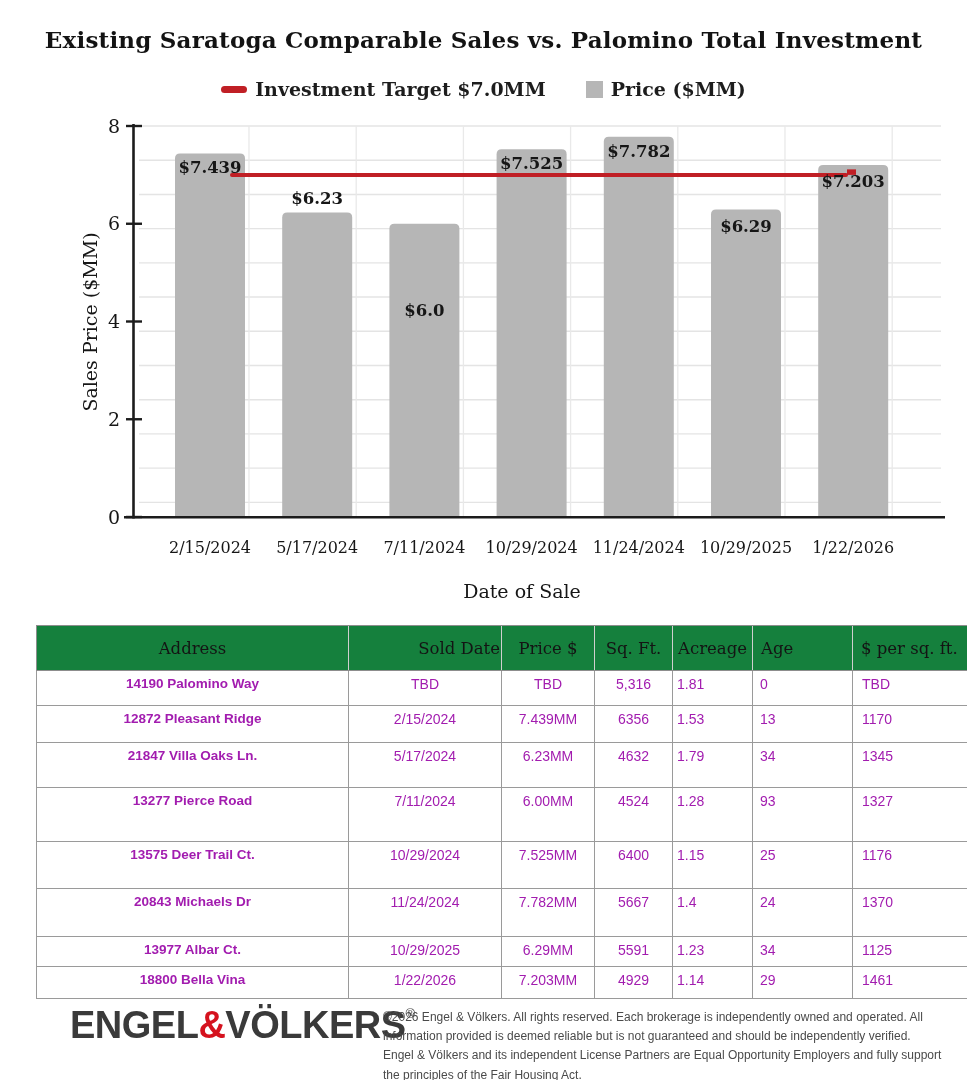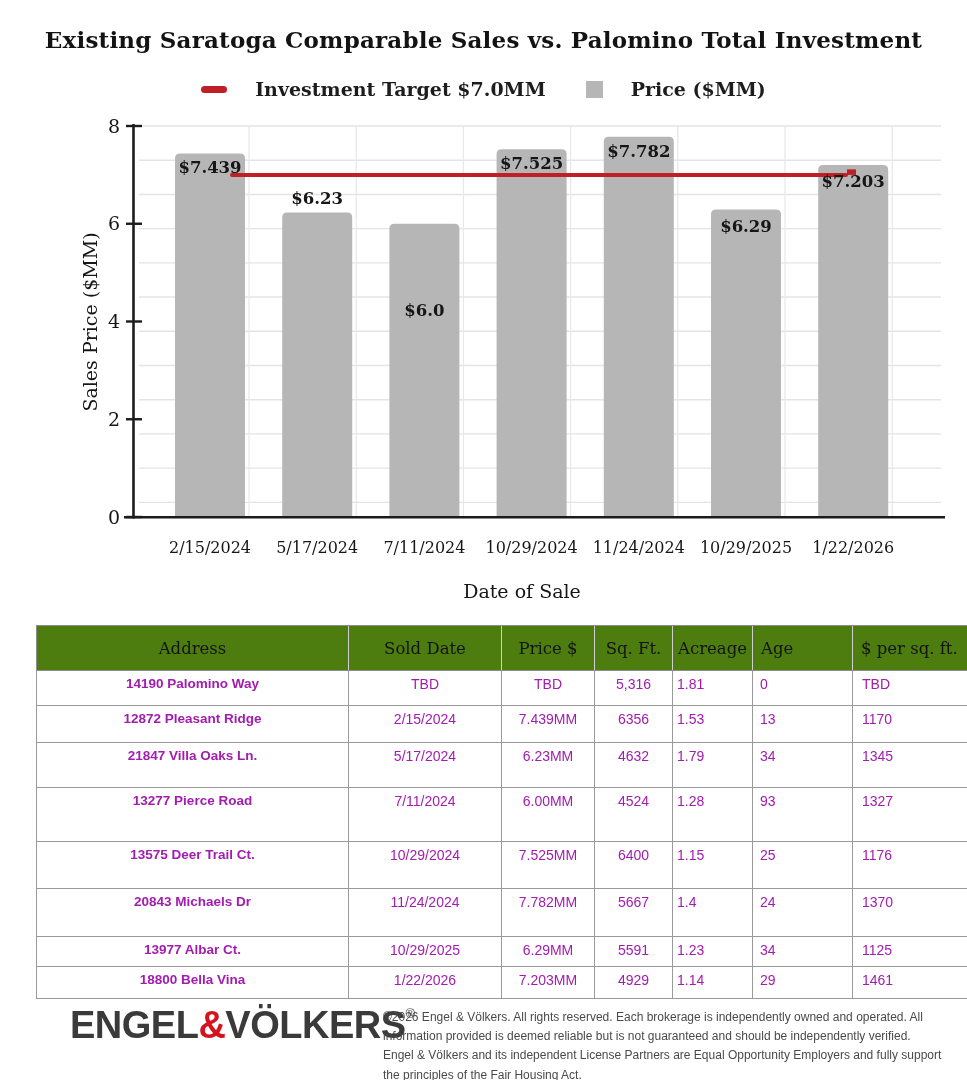--- a/index.html
+++ b/index.html
@@ -13,39 +13,39 @@
     position:absolute;top:26px;left:0;width:100%;margin:0;text-align:center;
     font-family:"DejaVu Serif","Liberation Serif",serif;
     font-size:23px;font-weight:600;color:#131313;letter-spacing:.2px;
   }
 
   
   .legend{
     position:absolute;top:78px;left:0;width:100%;
     display:flex;justify-content:center;align-items:center;gap:40px;
   }
-  .legend-item{display:flex;align-items:center;gap:28px;}
+  .legend-item{display:flex;align-items:center;gap:8px;}
   .legend-label{
     font-family:"DejaVu Serif","Liberation Serif",serif;
     font-weight:700;font-size:19px;color:#1d1d1d;
   }
   .swatch-dash{width:26px;height:7px;border-radius:3.5px;background:#c01f25;display:inline-block;}
   .swatch-square{width:17px;height:17px;background:#b6b6b6;display:inline-block;}
 
   
   #chart{position:absolute;top:108px;left:0;}
 
   
   table.comps{
     position:absolute;top:625px;left:36px;width:904px;
     border-collapse:collapse;table-layout:fixed;
     border:1px solid #8d8d8d;
   }
   table.comps th{
-    background:#4d7c0f;height:42px;
+    background:#15803d;height:42px;
     font-family:"DejaVu Serif","Liberation Serif",serif;
     font-weight:400;font-size:16.5px;color:#141414;
     border-top:1px solid #8d8d8d;border-bottom:1px solid #8d8d8d;
     border-left:1px solid #cfcfcf;
   }
   table.comps th:first-child{border-left:1px solid #8d8d8d;}
   table.comps td{
     border:1px solid #9a9a9a;vertical-align:top;
     font-size:14px;color:#a21caf;padding-top:5px;
     background:#ffffff;
@@ -142,21 +142,21 @@
       <text x="746" y="553" fill="#161616" text-anchor="middle" font-size="16" font-weight="400" font-family="&quot;DejaVu Serif&quot;,&quot;Liberation Serif&quot;,serif">10/29/2025</text>
       <text x="853.2" y="553" fill="#161616" text-anchor="middle" font-size="16" font-weight="400" font-family="&quot;DejaVu Serif&quot;,&quot;Liberation Serif&quot;,serif">1/22/2026</text>
       <text x="522" y="598" fill="#161616" text-anchor="middle" font-size="19" font-weight="400" font-family="&quot;DejaVu Serif&quot;,&quot;Liberation Serif&quot;,serif">Date of Sale</text>
       <text x="0" y="0" fill="#161616" text-anchor="middle" font-size="19" font-weight="400" font-family="&quot;DejaVu Serif&quot;,&quot;Liberation Serif&quot;,serif" transform="translate(97,322) rotate(-90)">Sales Price ($MM)</text>
     </svg>
 
   <table class="comps">
     <thead>
       <tr id="thead-row">
           <th style="width: 309px; text-align: center;">Address</th>
-          <th style="width: 150px; text-align: center;">Sold Date</th>
+          <th style="width: 150px; text-align: right;">Sold Date</th>
           <th style="width: 90px; text-align: center;">Price $</th>
           <th style="width: 75px; text-align: center;">Sq. Ft.</th>
           <th style="width: 77px; ">Acreage</th>
           <th style="width: 90px; text-align: left; padding-left: 8px;">Age</th>
           <th style="width: 113px; text-align: left; padding-left: 8px;">$ per sq. ft.</th>
         </tr>
     </thead>
     <tbody id="tbody">
         <tr style="height: 35px;">
           <td class="addr al-c">14190 Palomino Way</td>

